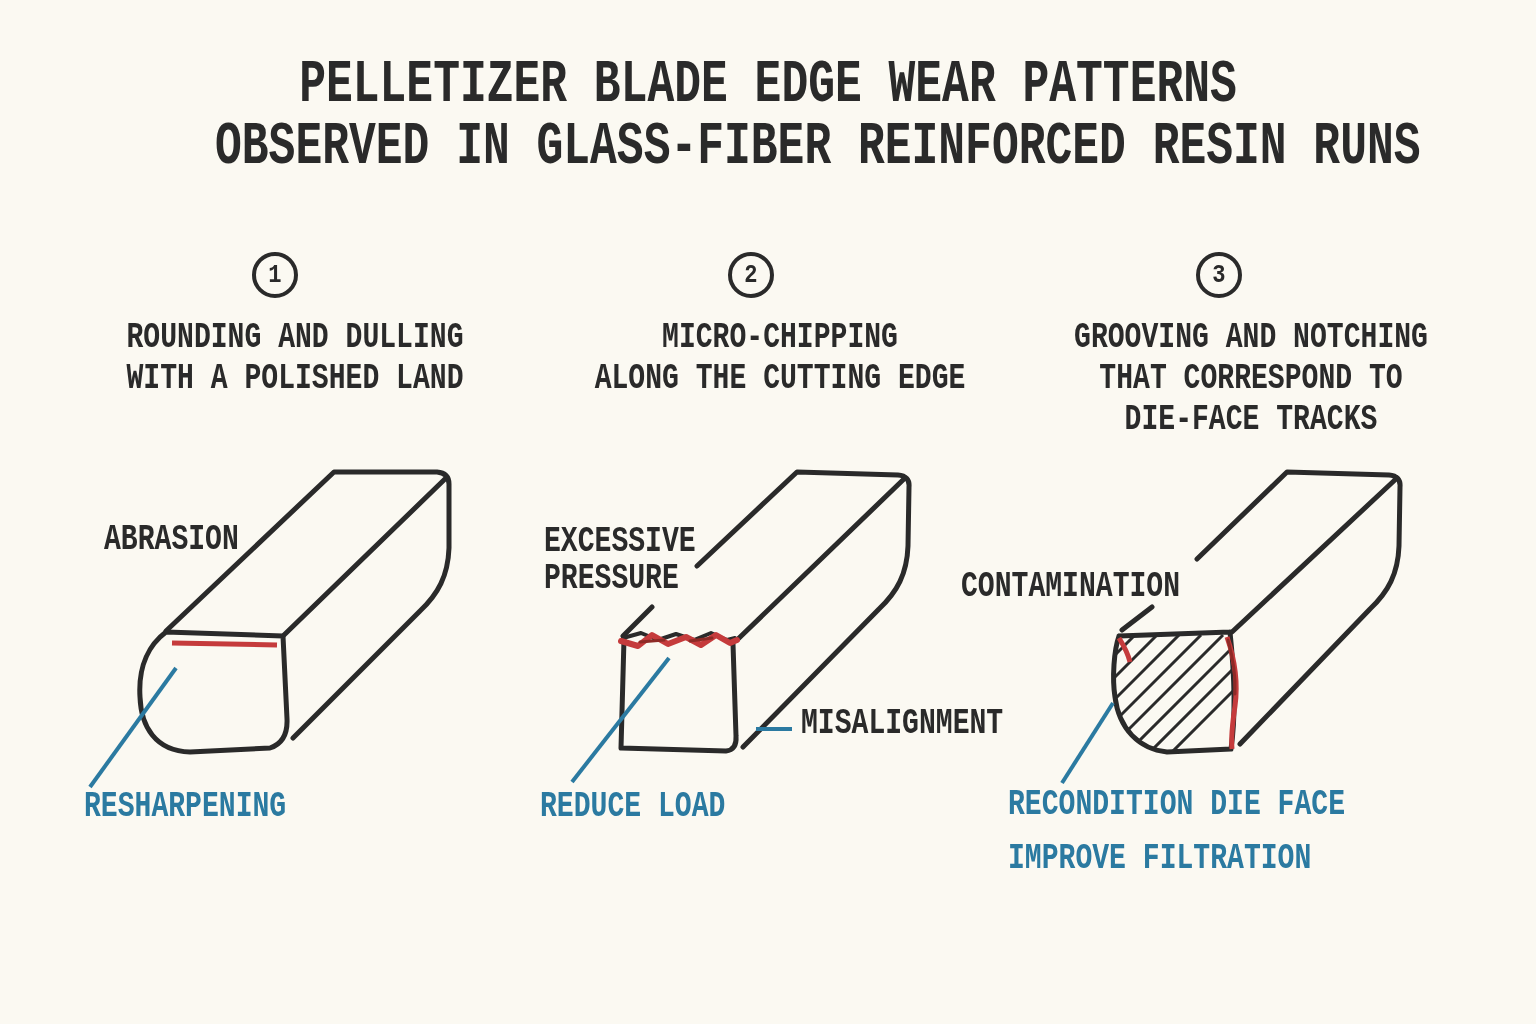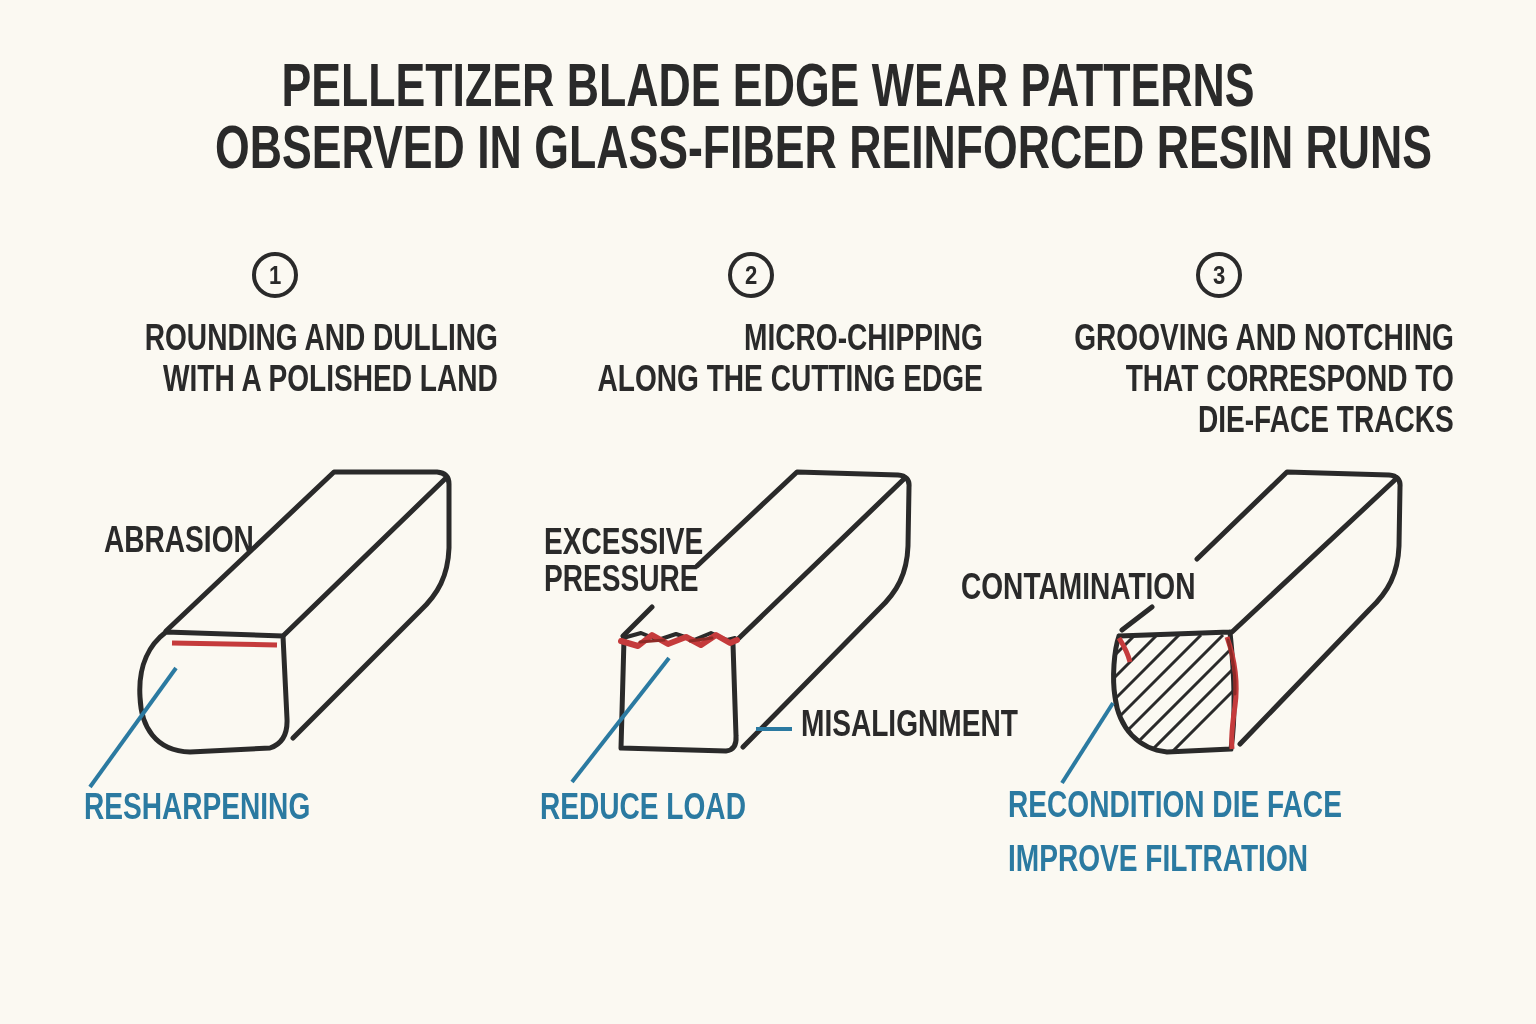--- a/index.html
+++ b/index.html
@@ -1,19 +1,19 @@
 <!DOCTYPE html>
 <html><head>
 <meta charset="utf-8">
 <style>
   html,body{margin:0;padding:0;background:#fbf9f2;}
   #canvas{
     position:relative;width:1536px;height:1024px;overflow:hidden;
     background:var(--bg,#fbf9f2);
-    font-family:Liberation Sans, sans-serif;
+    font-family:Liberation Mono, monospace;
     color:var(--ink,#2a2a2a);
   }
   .overlay{position:absolute;inset:0;}
   svg.art{position:absolute;left:0;top:0;}
   .ink{fill:none;stroke:var(--ink,#2a2a2a);stroke-width:5;stroke-linecap:round;stroke-linejoin:round;}
   .ink-thin{fill:none;stroke:var(--ink,#2a2a2a);stroke-width:4;stroke-linecap:round;stroke-linejoin:round;}
   .hatch{fill:none;stroke:var(--ink,#2a2a2a);stroke-width:3;stroke-linecap:butt;}
   .redline{fill:none;stroke:var(--red,#c53b3c);stroke-width:5;stroke-linecap:butt;stroke-linejoin:round;}
   .redjag{fill:none;stroke:var(--red,#c53b3c);stroke-width:6;stroke-linecap:round;stroke-linejoin:round;}
   .reddark{fill:none;stroke:var(--red_dark,#8e2a26);stroke-width:3;stroke-linecap:round;}
@@ -22,21 +22,21 @@
   .title-line{
     font-size:62px;line-height:62px;font-weight:700;letter-spacing:0;
     color:var(--ink,#2a2a2a);transform:scaleX(0.72);transform-origin:50% 0;white-space:nowrap;
   }
   .badge{
     position:absolute;width:38px;height:38px;border:4px solid var(--ink,#2a2a2a);
     border-radius:50%;display:flex;align-items:center;justify-content:center;
     background:transparent;
   }
   .badge span{font-size:26px;font-weight:600;transform:scaleX(0.85);}
-  .heading{position:absolute;width:520px;text-align:right;}
+  .heading{position:absolute;width:520px;text-align:center;}
   .heading div{
     font-size:36px;line-height:41px;font-weight:700;white-space:nowrap;
     transform:scaleX(0.78);transform-origin:50% 0;color:var(--ink,#2a2a2a);
   }
   .lbl{
     position:absolute;font-size:36px;line-height:37px;font-weight:700;
     transform:scaleX(0.78);transform-origin:0 0;white-space:nowrap;color:var(--ink,#2a2a2a);
   }
   .lbl.wrap{white-space:normal;width:260px;}
   .lbl.blue{color:var(--blue,#2b7aa1);}

